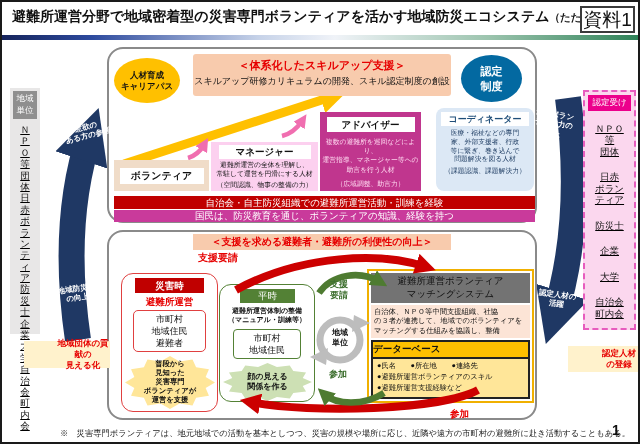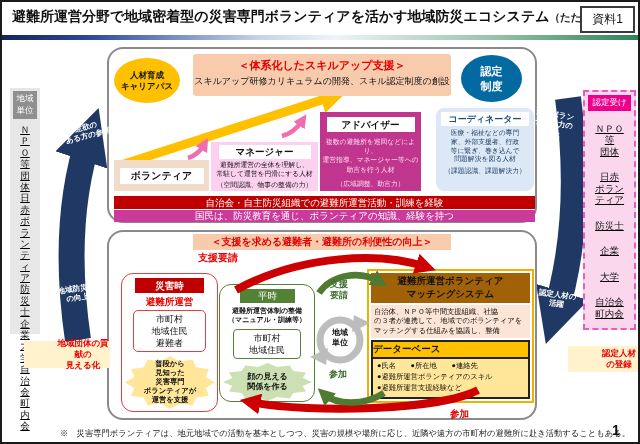--- a/index.html
+++ b/index.html
@@ -11,21 +11,21 @@
   }
   .abs { position:absolute; }
   .pre { white-space:pre-line; }
   .ctr { text-align:center; }
   .flexc { display:flex; align-items:center; justify-content:center; }
 
   
   #title { left:10px; top:6px; font-size:14px; font-weight:bold; color:#111; letter-spacing:0; white-space:nowrap; }
   #title .draft { font-size:10.5px; font-weight:bold; }
   #doc-label { left:578px; top:4px; width:55px; height:27px; border:2px solid #3a3a3a; background:#fff;
-    font-size:12px; color:#111; line-height:23px; text-align:center; }
+    font-size:19px; color:#111; line-height:23px; text-align:center; }
   #grad-bar { left:0; top:33px; width:640px; height:5px;
     background:linear-gradient(90deg,#16245c 0%,#2d4a9e 14%,#c6d2e8 40%,#f0f3f8 52%,#9cc4ae 76%,#2c8156 100%); }
 
   
   .side-list { background:#e8e7e7; display:flex; flex-direction:column; z-index:3; }
   #side-left { left:8px; top:86px; width:30px; height:246px; }
   #side-right { left:581px; top:88px; width:53px; height:240px; background:#fbd7ee; border:2px dashed #e75cbe; }
   .side-head { margin:3px; padding:2px 0; font-size:8.5px; color:#fff; text-align:center; background:#8f8f8f; }
   #side-right .side-head { background:#ec008c; }
   .side-items { flex:1; display:flex; flex-direction:column; justify-content:space-around; padding:2px 8px;text-decoration:underline; }
@@ -101,21 +101,21 @@
     font-weight:normal; font-size:9.5px; line-height:14px; text-align:center; z-index:4; }
   #peace-body { left:217px; top:304px; width:96px; font-size:7px; font-weight:bold; color:#111; line-height:1.3; text-align:center; z-index:4; }
   #peace-members { left:231px; top:327px; width:68px; border:1px solid #538135; border-radius:4px; background:#fff;
     font-size:9px; color:#111; line-height:1.35; text-align:center; padding:2px 0; z-index:4; }
 
   #c-request { left:321px; top:277px; width:32px; font-size:9px; font-weight:bold; color:#3e7030; text-align:center; line-height:1.25; z-index:5; }
   #c-unit { left:323px; top:326px; width:30px; font-size:8px; font-weight:bold; color:#111; text-align:center; line-height:1.25; z-index:5; }
   #c-join { left:327px; top:366px; font-size:9px; font-weight:bold; color:#3e7030; z-index:5; }
 
   #match-box { left:365px; top:267px; width:167px; height:134px; border:2.5px solid #f0b000; background:#fff; padding:2px; z-index:3; }
-  #match-title { background:#a16207; font-size:9.5px; font-weight:bold; color:#111; text-align:center; line-height:1.35; padding:2px 0; }
+  #match-title { background:#737373; font-size:9.5px; font-weight:normal; color:#111; text-align:center; line-height:1.35; padding:2px 0; }
   #match-desc { background:#fce4d6; font-size:7.3px; color:#111; line-height:1.35; padding:2px 3px; margin-top:2px; }
   #match-db { border:2px solid #222; background:#ffe699; margin-top:2px; }
   #db-title { background:#ffc000; border-bottom:2px solid #222; font-size:9.5px; font-weight:bold; color:#111; padding:1px 0; }
   #db-list { padding:2px 4px 3px; }
   #db-list div { font-size:7.3px; color:#111; line-height:1.5; }
   #join-bottom { left:448px; top:406px; font-size:9.5px; font-weight:bold; color:#e60000; z-index:5; }
 
   
   #footnote { left:58px; top:426px; font-size:8.3px; color:#222; z-index:3; }
   #page-num { left:610px; top:420px; font-size:14px; font-weight:bold; color:#111; z-index:3; }

